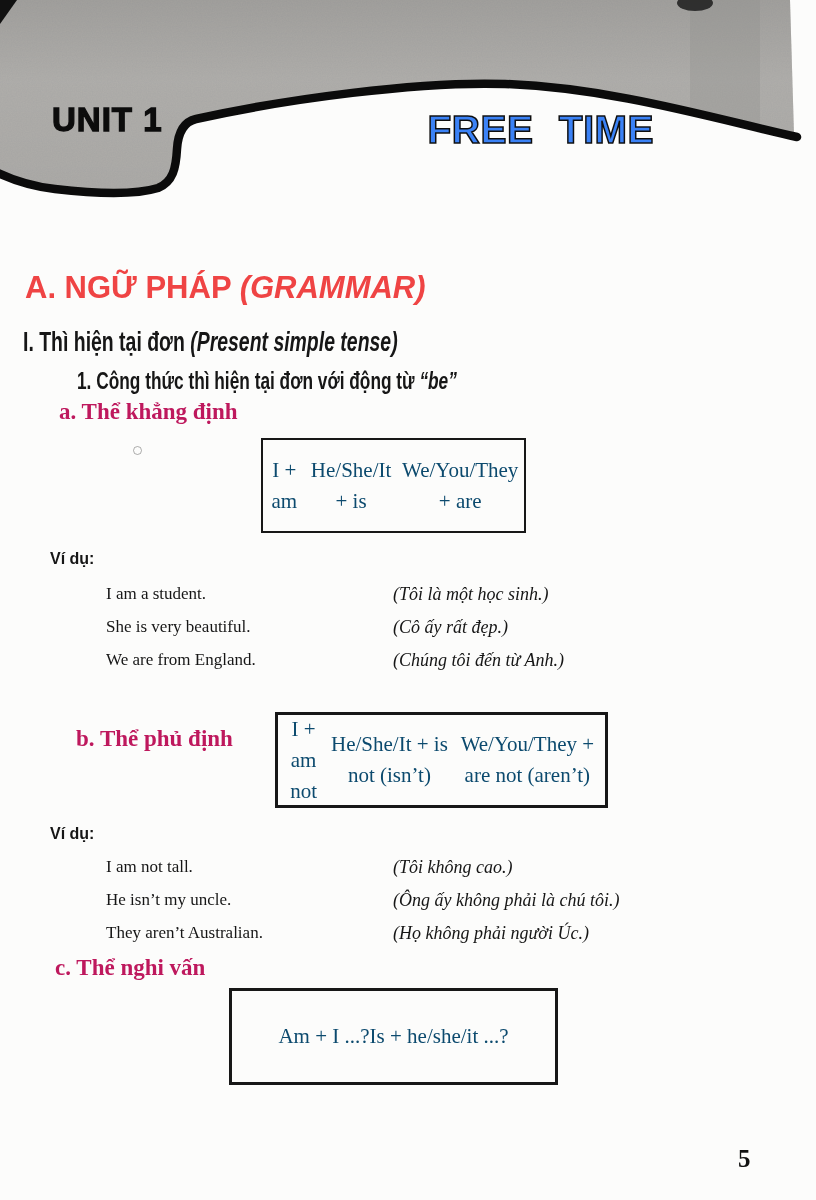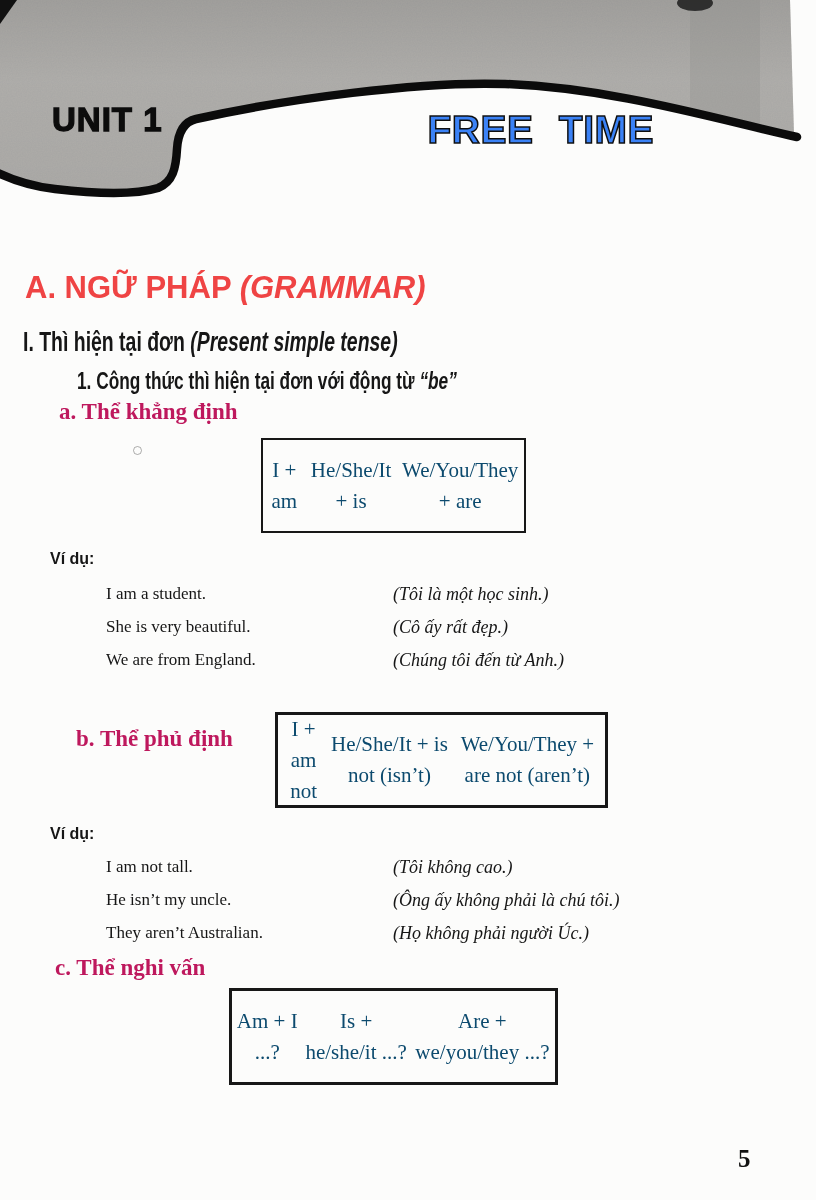--- a/index.html
+++ b/index.html
@@ -149,18 +149,17 @@
   </div>
   <div class="ex-row" style="top:923px">
     <span class="ex-en">They aren’t Australian.</span>
     <span class="ex-vi">(Họ không phải người Úc.)</span>
   </div>
 
   <div class="abs form-label lbl-c">c. Thể nghi vấn</div>
   <div class="abs rule-box box-c">
     <div>Am + I ...?</div>
     <div>Is + he/she/it ...?</div>
-    <div>Are + we/you/they ...?</div>
   </div>
 
   <div class="abs page-num">5</div>
 
 </div>
 
 </body></html>

